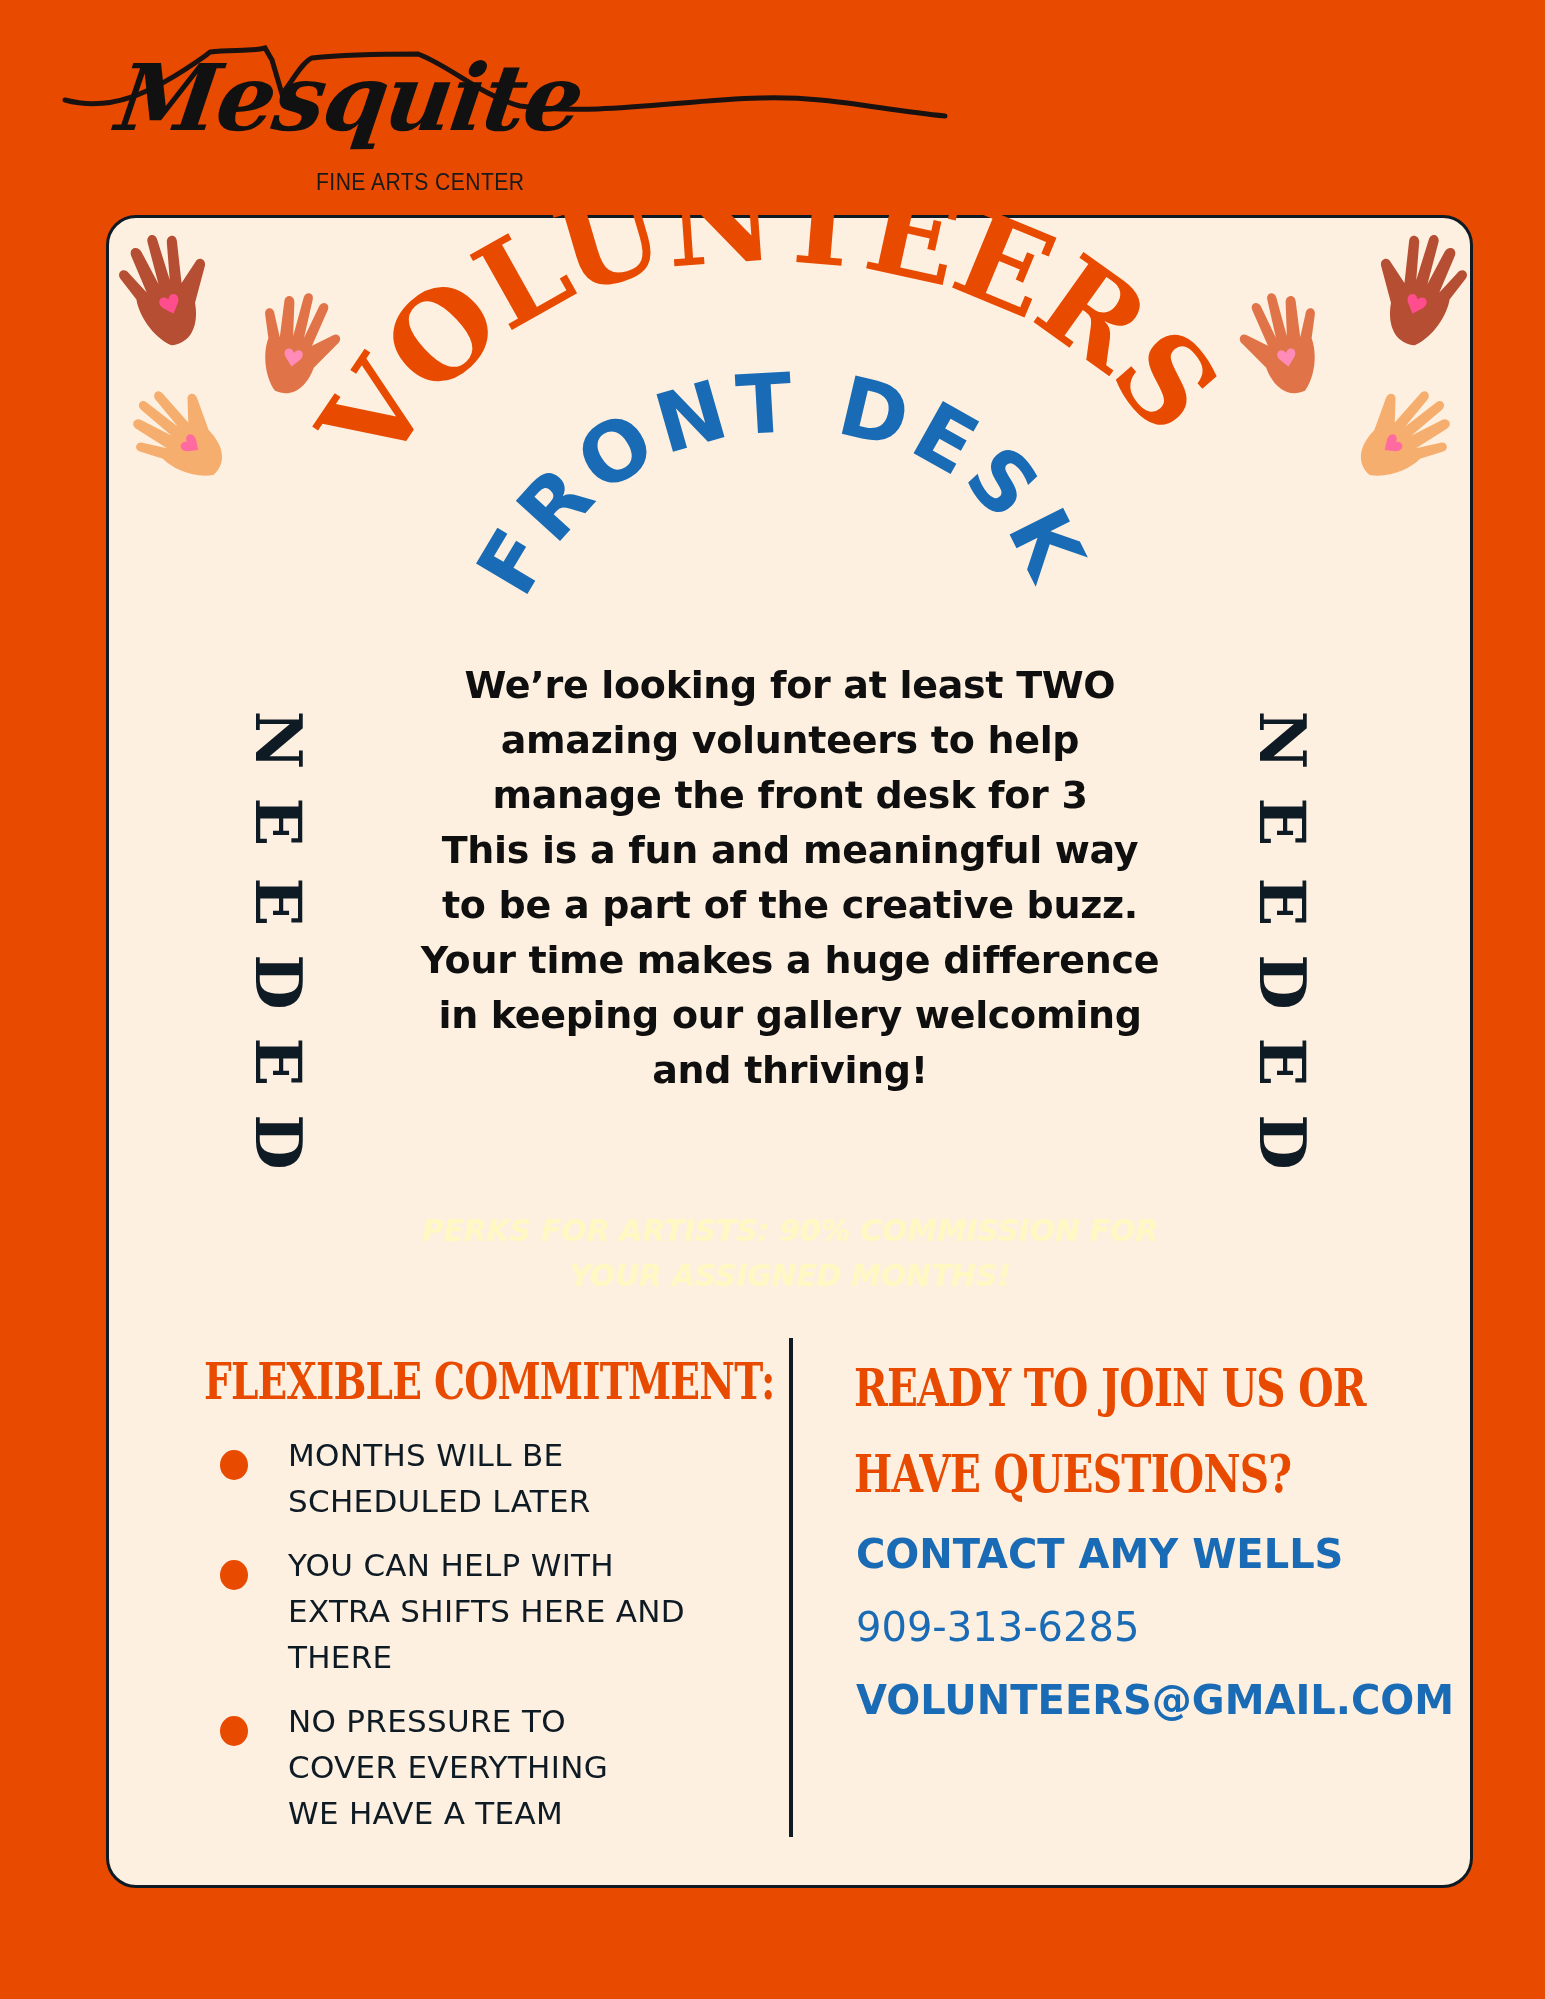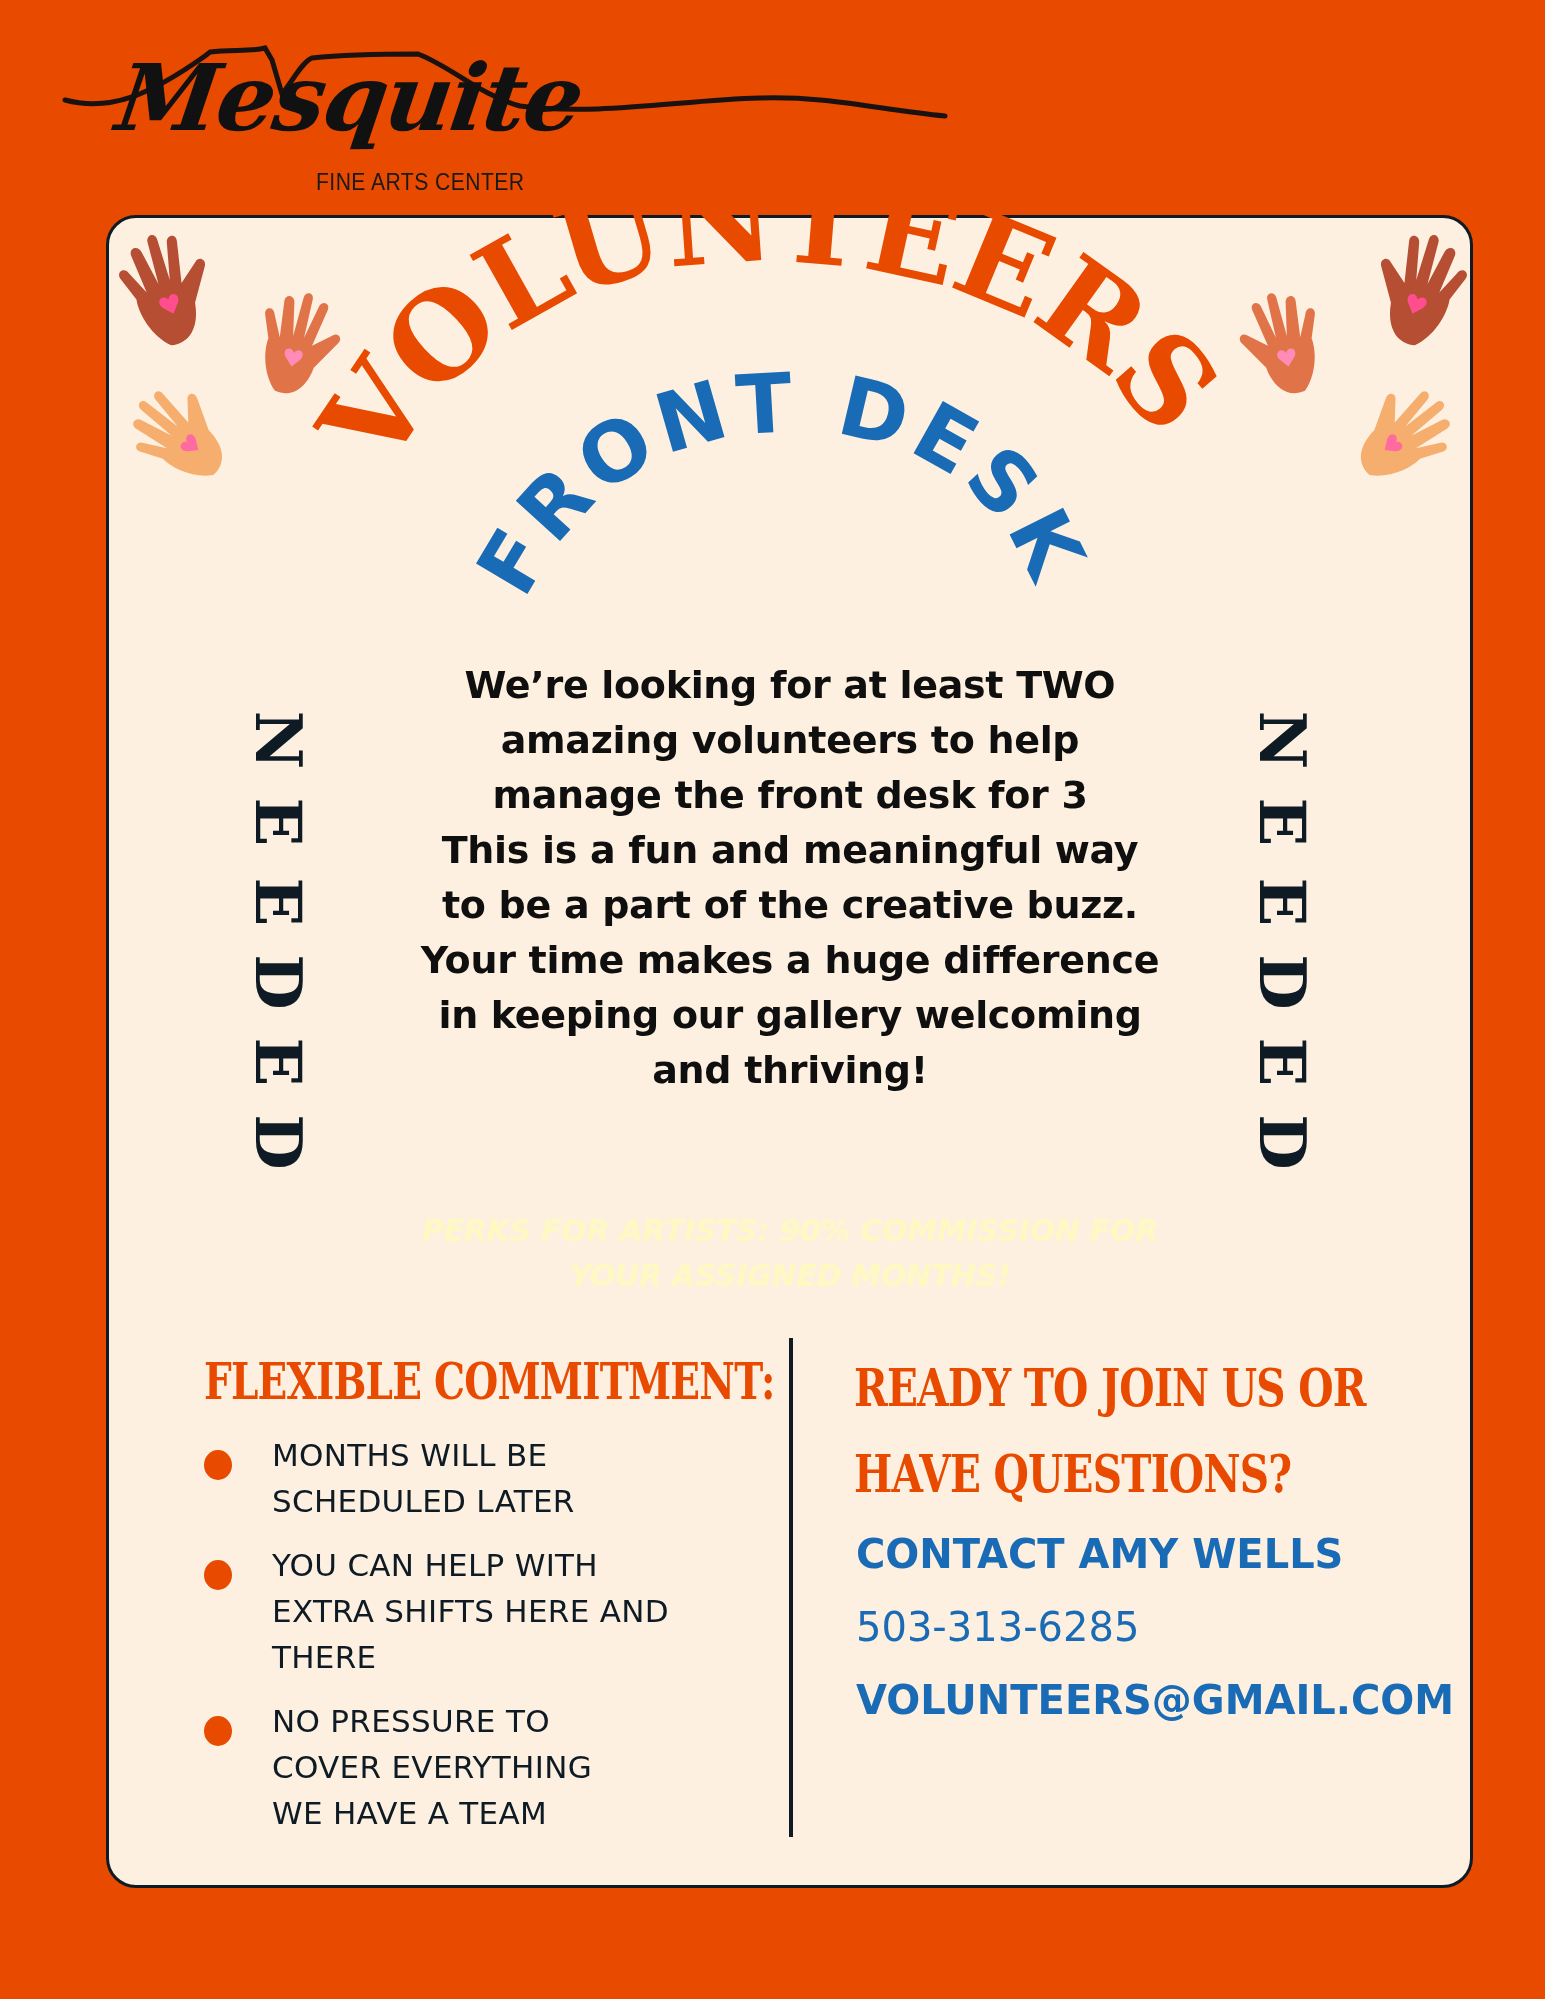--- a/index.html
+++ b/index.html
@@ -22,21 +22,21 @@
   .body-text { position: absolute; left: 390px; top: 658px; width: 800px; text-align: center; font-family: "DejaVu Sans", sans-serif; font-weight: bold; font-size: 38px; line-height: 55px; color: #0f0f0f; letter-spacing: -0.3px; }
   .body-text div { white-space: nowrap; }
 
   .perks { position: absolute; left: 390px; top: 1208px; width: 800px; text-align: center; font-family: "DejaVu Sans", sans-serif; font-weight: bold; font-style: italic; font-size: 30px; line-height: 45px; color: #fef9c3; letter-spacing: -0.3px; }
   .perks div { white-space: nowrap; }
 
   .divider { position: absolute; left: 789px; top: 1338px; width: 3.5px; height: 499px; background: #0f1b24; }
 
   .flex-heading { position: absolute; left: 204px; top: 1350px; font-family: "DejaVu Serif", serif; font-weight: bold; font-size: 50px; color: #e84a00; letter-spacing: -1px; transform: scaleX(0.78); transform-origin: left; white-space: nowrap; line-height: 64px; }
 
-  .bullets { position: absolute; left: 204px; top: 1432px; width: 560px; }
+  .bullets { position: absolute; left: 220px; top: 1432px; width: 560px; }
   .bullet { position: relative; padding-left: 68px; margin-bottom: 18px; }
   .bullet .dot { position: absolute; left: 0; top: 18px; width: 28px; height: 30px; border-radius: 50%; background: #e84a00; }
   .bullet .line { font-family: "DejaVu Sans", sans-serif; font-size: 31px; line-height: 46px; color: #0f1b24; white-space: nowrap; letter-spacing: 0.3px; }
 
   .ready-heading { position: absolute; left: 854px; top: 1345px; font-family: "DejaVu Serif", serif; font-weight: bold; font-size: 52px; color: #e84a00; letter-spacing: -1px; line-height: 86px; transform: scaleX(0.78); transform-origin: left; white-space: nowrap; }
 
   .contact { position: absolute; left: 856px; top: 1518px; }
   .contact div { font-family: "DejaVu Sans", sans-serif; font-size: 40px; line-height: 73px; color: #1a6bb5; white-space: nowrap; }
   .contact .name { font-weight: bold; }
   .contact .phone { font-weight: normal; }
@@ -161,15 +161,15 @@
     <div class="line">WE HAVE A TEAM</div>
   </div>
 </div>
 
 <div class="ready-heading">
   <div>READY TO JOIN US OR</div>
   <div>HAVE QUESTIONS?</div>
 </div>
 <div class="contact">
   <div class="name">CONTACT AMY WELLS</div>
-  <div class="phone">503-313-6285</div>
+  <div class="phone">909-313-6285</div>
   <div class="email">VOLUNTEERS@GMAIL.COM</div>
 </div>
 
 </body></html>

